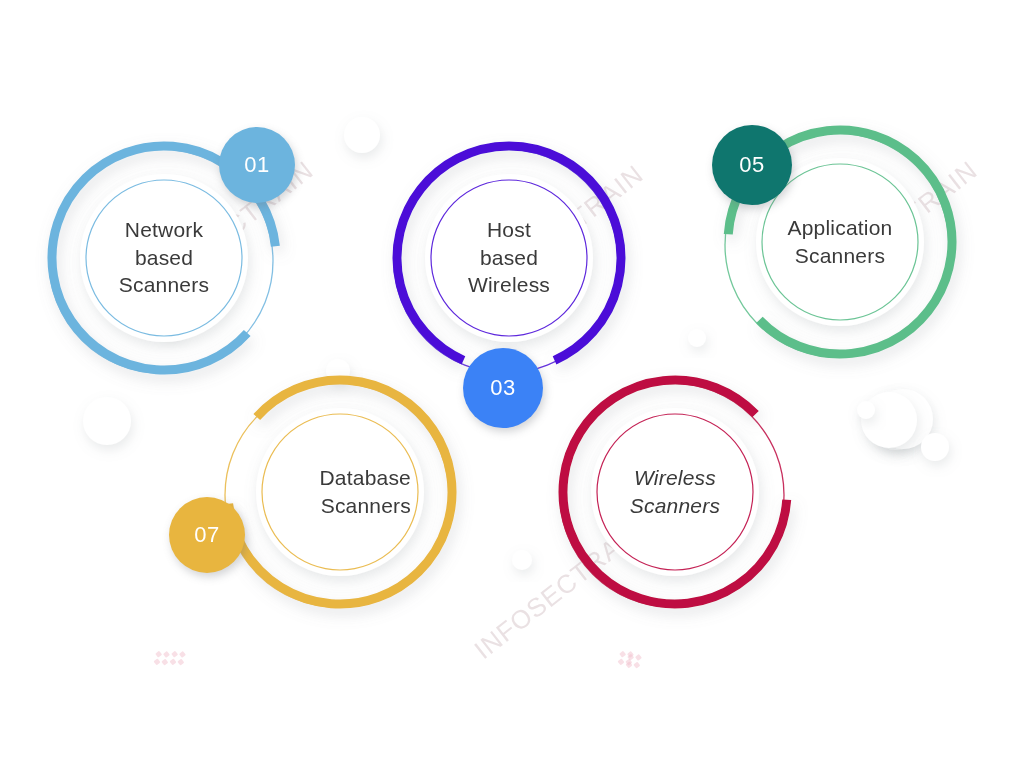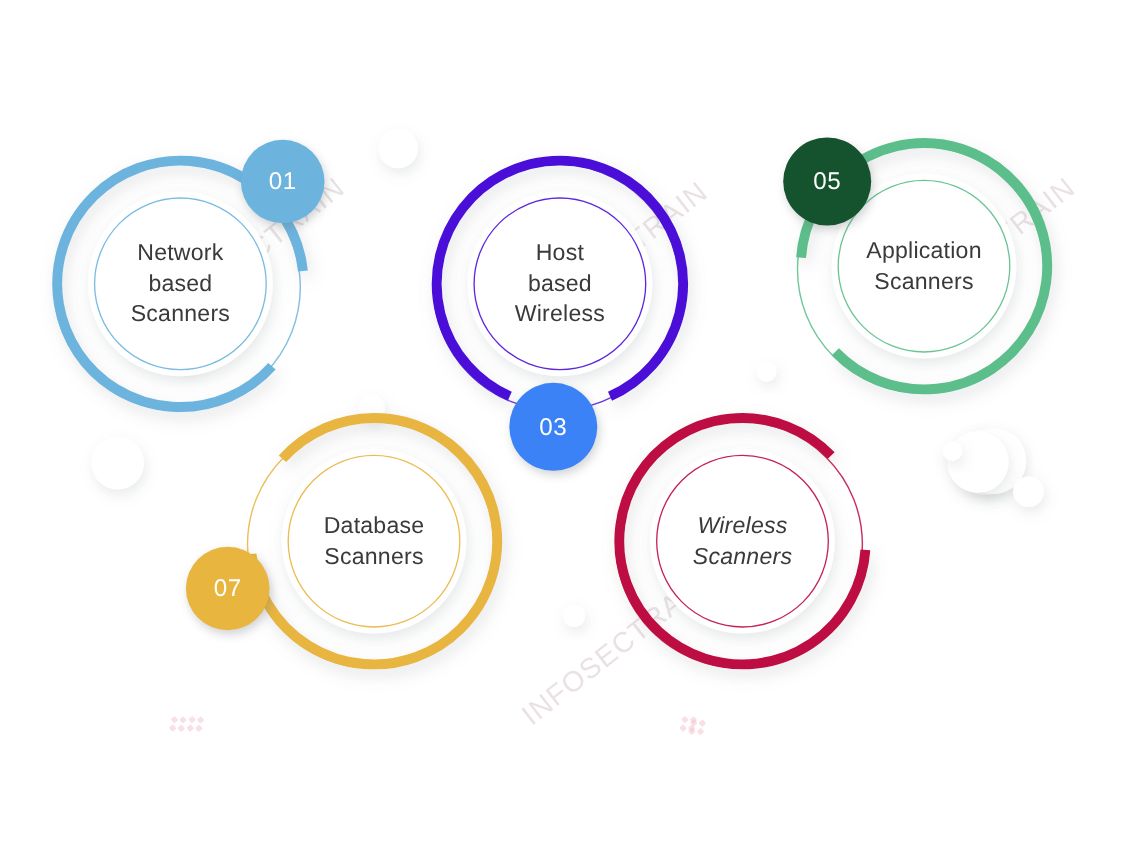--- a/index.html
+++ b/index.html
@@ -166,21 +166,21 @@
 Scanners</div>
       </div>
       <div class="badge" style="left: 257px; top: 165px; width: 76px; height: 76px; background: rgb(108, 180, 222); color: rgb(255, 255, 255); box-shadow: rgba(109, 114, 119, 0.3) 2px 4px 9px;">01</div>
       <div class="node" style="left: 340px; top: 492px; width: 264px; height: 264px;">
         <svg width="264" height="264" viewBox="0 0 264 264">
           <circle cx="132" cy="132" r="84" fill="#ffffff" filter="url(#discShadow)"></circle>
           <circle cx="129" cy="135" r="112" fill="none" stroke="#E8B53F" stroke-width="1.3" opacity="0.85"></circle>
           <path d="M 48.77 57.06 A 112 112 0 1 1 20.61 143.71" fill="none" stroke="#E8B53F" stroke-width="9" stroke-linecap="butt" filter="url(#ringShadow)"></path>
           <circle cx="132" cy="132" r="78" fill="none" stroke="#E8B53F" stroke-width="1.2" opacity="0.9"></circle>
         </svg>
-        <div class="node-label" style="color: rgb(58, 58, 58); width: 142px;">Database
+        <div class="node-label" style="color: rgb(58, 58, 58); width: 142px; text-align: right;">Database
 Scanners</div>
       </div>
       <div class="badge" style="left: 207px; top: 535px; width: 76px; height: 76px; background: rgb(232, 181, 63); color: rgb(255, 255, 255); box-shadow: rgba(109, 114, 119, 0.3) 2px 4px 9px;">07</div>
       <div class="node" style="left: 509px; top: 258px; width: 264px; height: 264px;">
         <svg width="264" height="264" viewBox="0 0 264 264">
           <circle cx="132" cy="132" r="84" fill="#ffffff" filter="url(#discShadow)"></circle>
           <circle cx="129" cy="135" r="112" fill="none" stroke="#4B0FD8" stroke-width="1.3" opacity="0.85"></circle>
           <path d="M 86.45 234.32 A 112 112 0 1 1 177.55 234.32" fill="none" stroke="#4B0FD8" stroke-width="9" stroke-linecap="butt" filter="url(#ringShadow)"></path>
           <circle cx="132" cy="132" r="78" fill="none" stroke="#4B0FD8" stroke-width="1.2" opacity="0.9"></circle>
         </svg>
@@ -202,16 +202,16 @@
       <div class="node" style="left: 840px; top: 242px; width: 264px; height: 264px;">
         <svg width="264" height="264" viewBox="0 0 264 264">
           <circle cx="132" cy="132" r="84" fill="#ffffff" filter="url(#discShadow)"></circle>
           <circle cx="129" cy="135" r="112" fill="none" stroke="#5BBE8A" stroke-width="1.3" opacity="0.85"></circle>
           <path d="M 20.27 124.19 A 112 112 0 1 1 51.43 209.80" fill="none" stroke="#5BBE8A" stroke-width="9" stroke-linecap="butt" filter="url(#ringShadow)"></path>
           <circle cx="132" cy="132" r="78" fill="none" stroke="#5BBE8A" stroke-width="1.2" opacity="0.9"></circle>
         </svg>
         <div class="node-label" style="color: rgb(58, 58, 58); width: 142px;">Application
 Scanners</div>
       </div>
-      <div class="badge" style="left: 752px; top: 165px; width: 80px; height: 80px; background: #14532d; color: rgb(255, 255, 255); box-shadow: rgba(109, 114, 119, 0.3) 2px 4px 9px;">05</div>
+      <div class="badge" style="left: 752px; top: 165px; width: 80px; height: 80px; background: #0f766e; color: rgb(255, 255, 255); box-shadow: rgba(109, 114, 119, 0.3) 2px 4px 9px;">05</div>
     </div>
 
 </div>
 
 </body></html>

